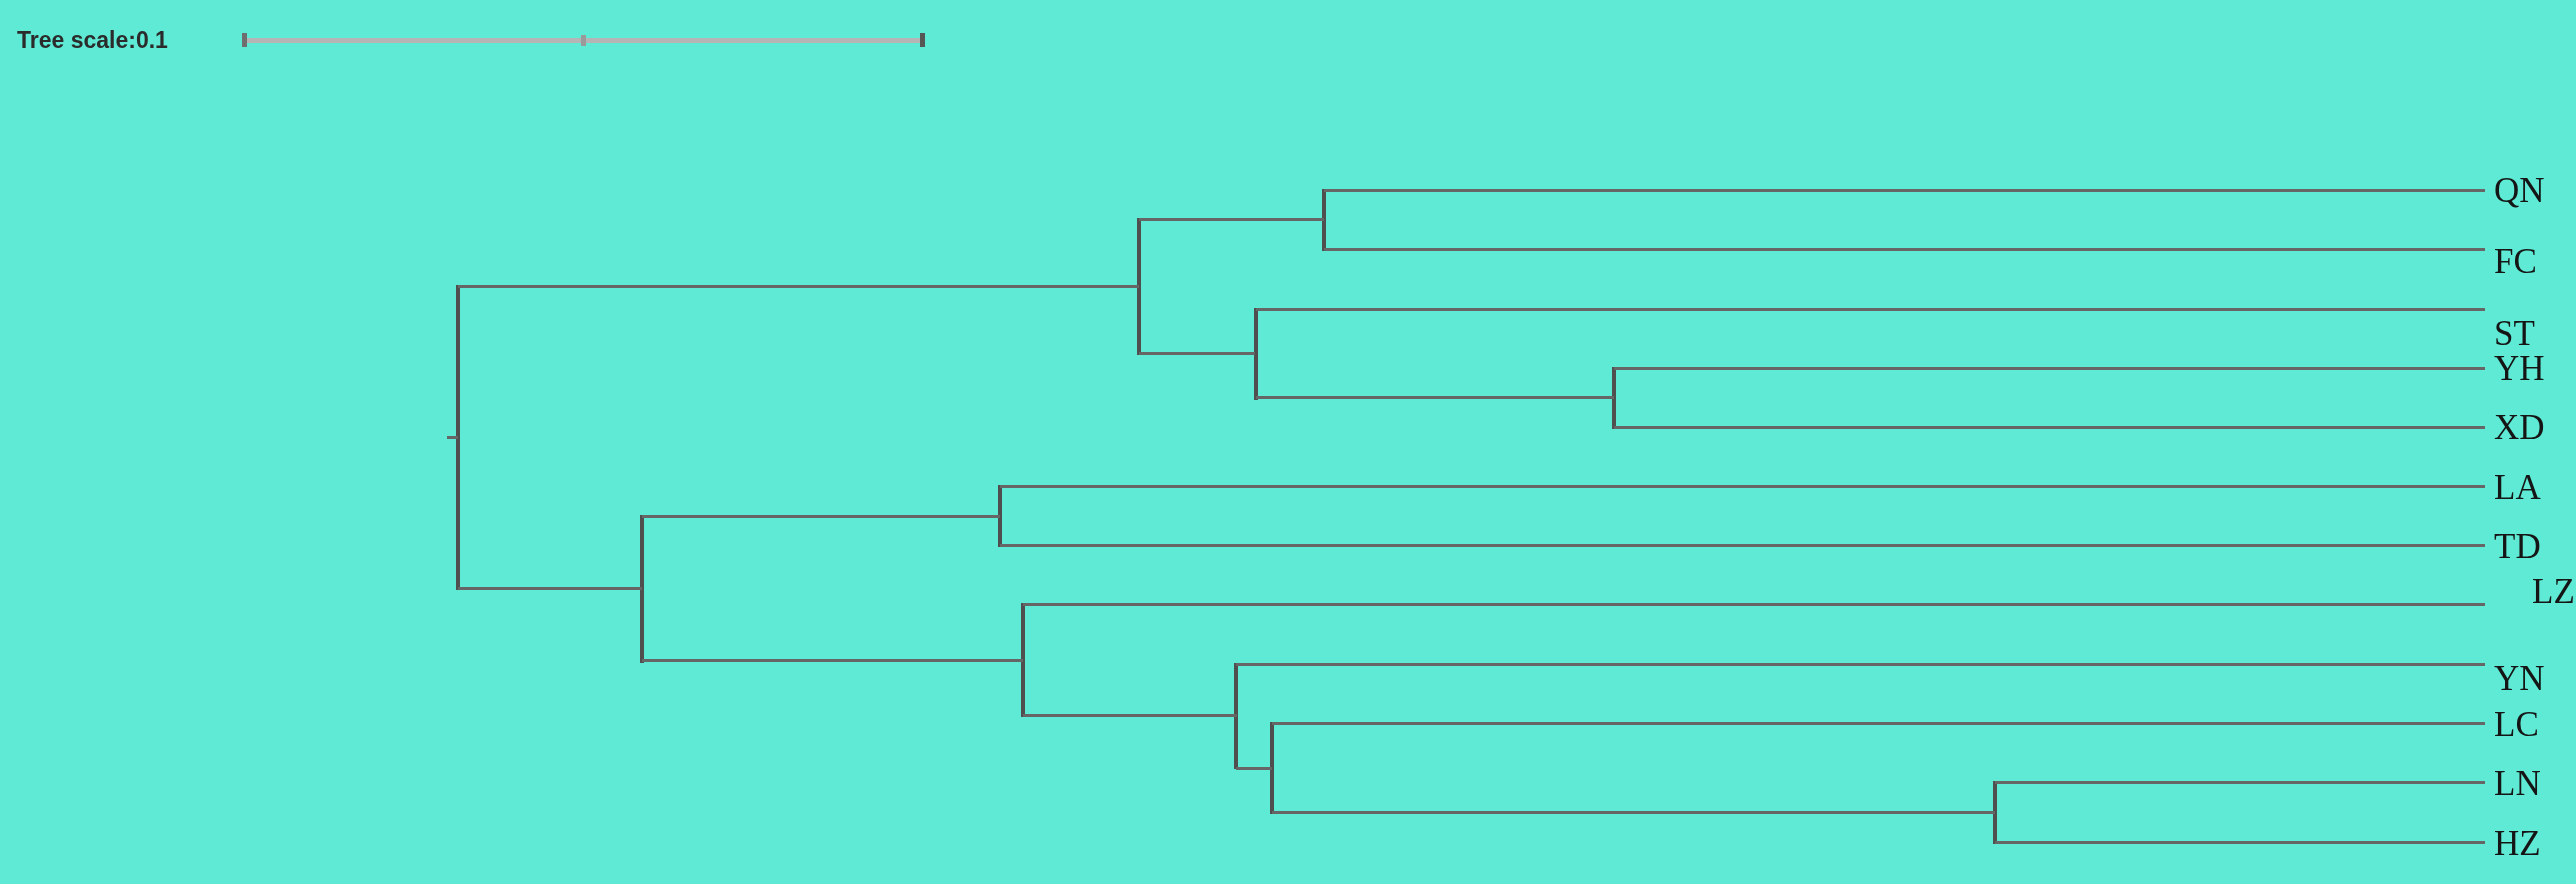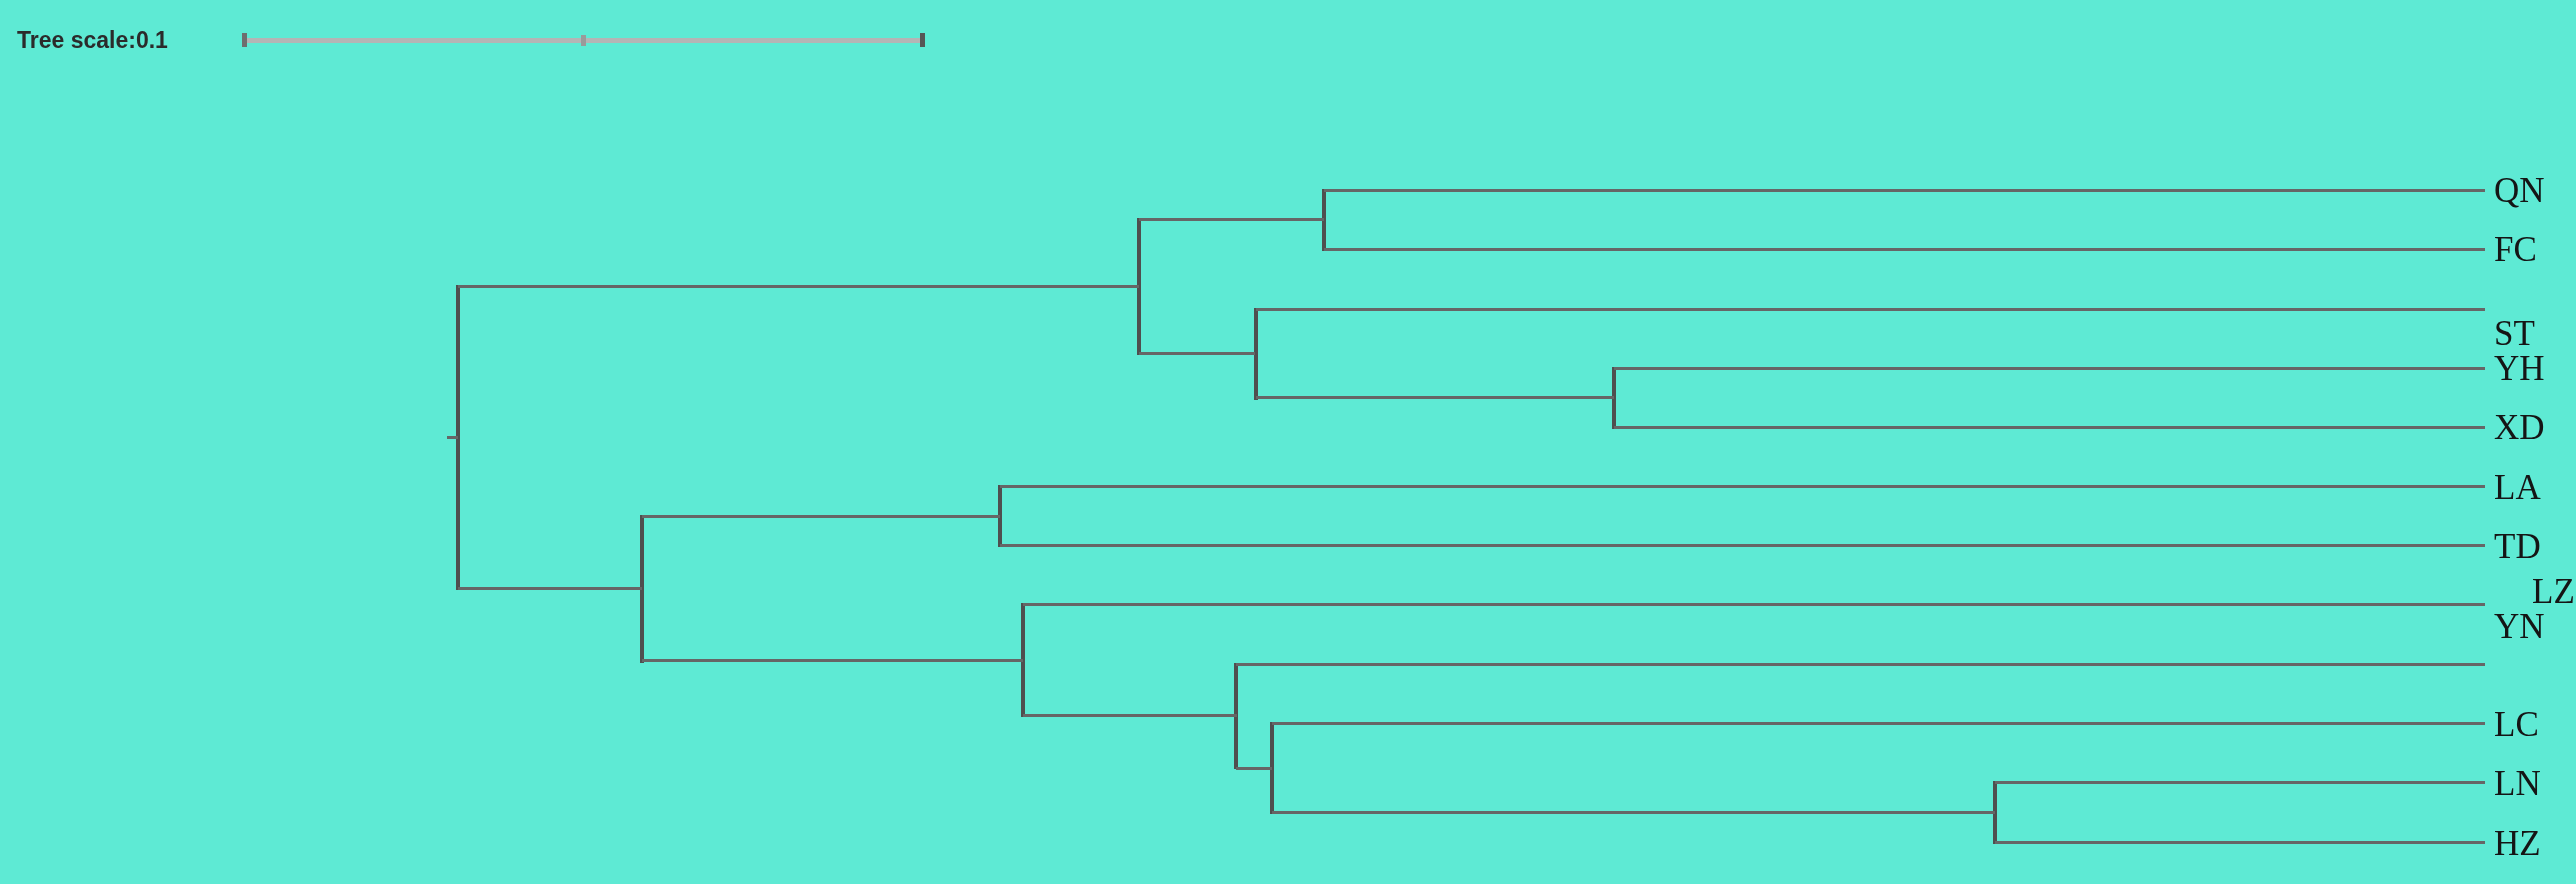--- a/index.html
+++ b/index.html
@@ -91,28 +91,28 @@
       <div class="seg-h" style="left: 1000px; top: 544px; width: 1485px; background: rgb(102, 102, 102);"></div>
       <div class="seg-h" style="left: 1023px; top: 603px; width: 1462px; background: rgb(102, 102, 102);"></div>
       <div class="seg-h" style="left: 1023px; top: 714px; width: 214px; background: rgb(102, 102, 102);"></div>
       <div class="seg-h" style="left: 1236px; top: 663px; width: 1249px; background: rgb(102, 102, 102);"></div>
       <div class="seg-h" style="left: 1236px; top: 767px; width: 36px; background: rgb(102, 102, 102);"></div>
       <div class="seg-h" style="left: 1272px; top: 722px; width: 1213px; background: rgb(102, 102, 102);"></div>
       <div class="seg-h" style="left: 1272px; top: 811px; width: 723px; background: rgb(102, 102, 102);"></div>
       <div class="seg-h" style="left: 1995px; top: 781px; width: 490px; background: rgb(102, 102, 102);"></div>
       <div class="seg-h" style="left: 1995px; top: 841px; width: 490px; background: rgb(102, 102, 102);"></div>
       <span class="leaf-label" style="left: 2494px; top: 190px; color: rgb(21, 21, 21);">QN</span>
-      <span class="leaf-label" style="left: 2494px; top: 249px; color: rgb(21, 21, 21);">FC</span>
+      <span class="leaf-label" style="left: 2494px; top: 261px; color: rgb(21, 21, 21);">FC</span>
       <span class="leaf-label" style="left: 2494px; top: 309px; color: rgb(21, 21, 21); margin-top: 24px;">ST</span>
       <span class="leaf-label" style="left: 2494px; top: 368px; color: rgb(21, 21, 21);">YH</span>
       <span class="leaf-label" style="left: 2494px; top: 427px; color: rgb(21, 21, 21);">XD</span>
       <span class="leaf-label" style="left: 2494px; top: 487px; color: rgb(21, 21, 21);">LA</span>
       <span class="leaf-label" style="left: 2494px; top: 546px; color: rgb(21, 21, 21); text-align: center;">TD</span>
       <span class="leaf-label" style="left: 2494px; top: 591px; color: rgb(21, 21, 21); margin-left: 38px;">LZ</span>
-      <span class="leaf-label" style="left: 2494px; top: 626px; color: rgb(21, 21, 21);">YN</span>
+      <span class="leaf-label" style="left: 2494px; top: 678px; color: rgb(21, 21, 21);">YN</span>
       <span class="leaf-label" style="left: 2494px; top: 724px; color: rgb(21, 21, 21);">LC</span>
       <span class="leaf-label" style="left: 2494px; top: 783px; color: rgb(21, 21, 21);">LN</span>
       <span class="leaf-label" style="left: 2494px; top: 843px; color: rgb(21, 21, 21);">HZ</span>
     </div>
 <div class="scale-tick" style="left: 242px; top: 33px; width: 5.4px; height: 14px; background: rgb(110, 110, 110);"></div>
     <div class="scale-tick" style="left: 581px; top: 35px; width: 5.4px; height: 11px; background: rgb(154, 154, 154);"></div>
     <div class="scale-tick" style="left: 920px; top: 33px; width: 5.4px; height: 14px; background: rgb(86, 86, 86);"></div>
   </div>
 
 

